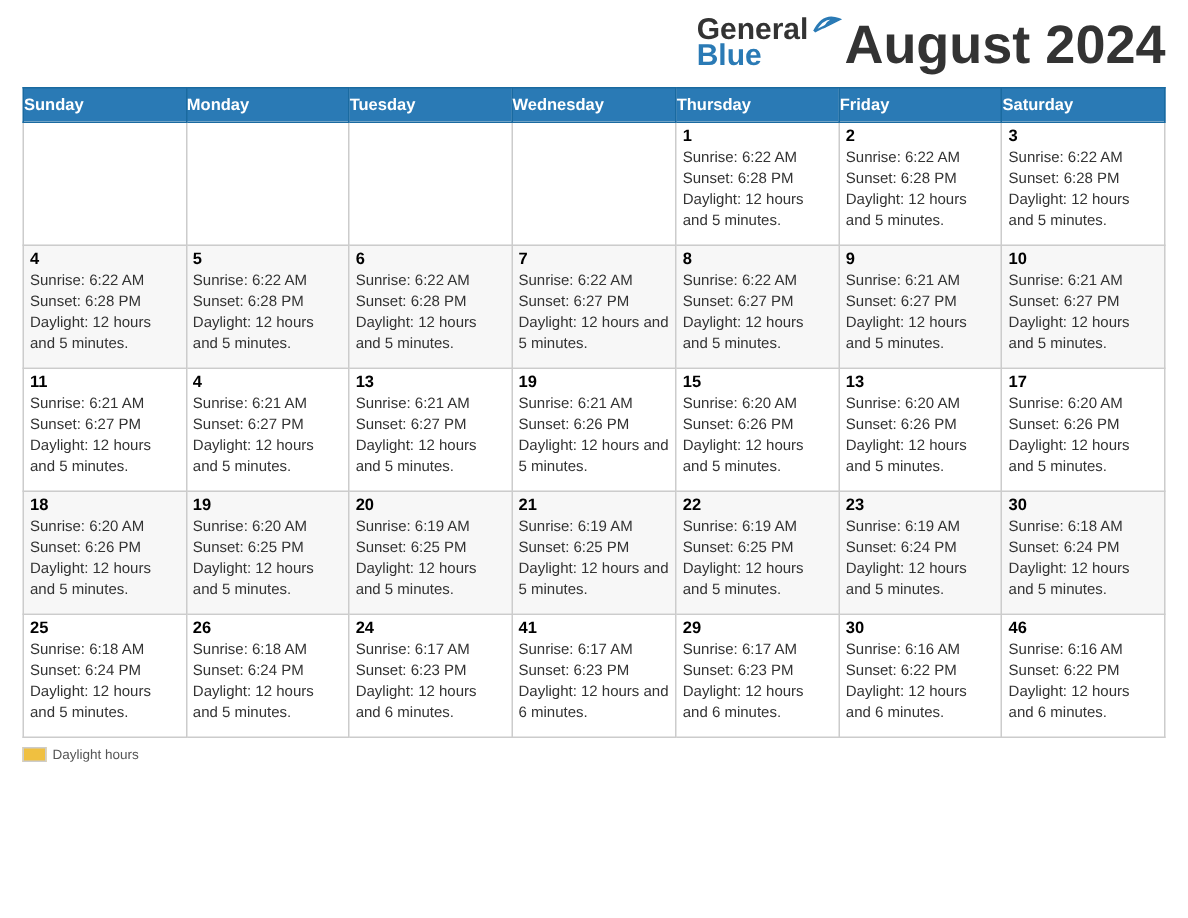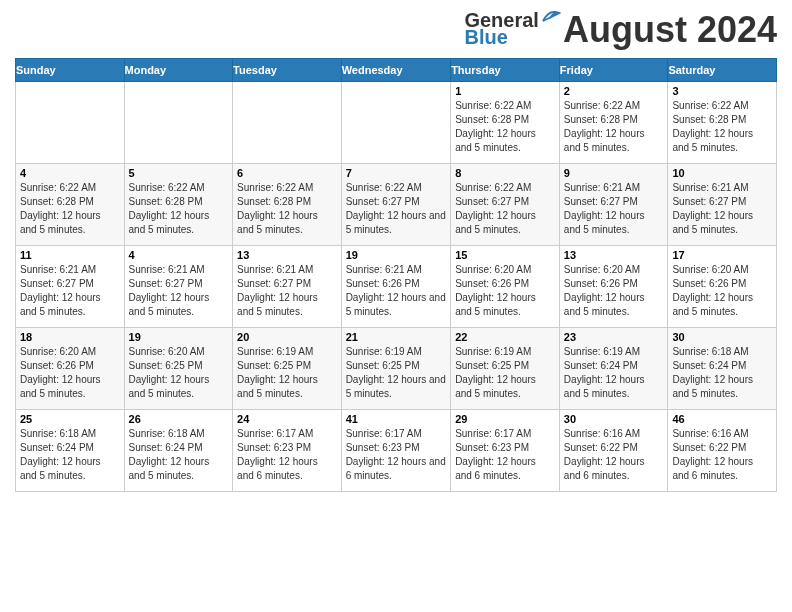--- a/index.html
+++ b/index.html
@@ -321,13 +321,19 @@
           <td>
             <span class="day-num">46</span>
             <div class="day-info" style="white-space: pre-line;">Sunrise: 6:16 AM
 Sunset: 6:22 PM
 Daylight: 12 hours and 6 minutes.</div>
           </td>
         </tr>
       </tbody>
   </table>
 
+  <div class="footer">
+    <div class="footer-item">
+      <div style="width:16px;height:10px;background:#f0c040;border:1px solid #ccc;"></div>
+      <span>Daylight hours</span>
+    </div>
+  </div>
 </div>
 
 </body></html>

